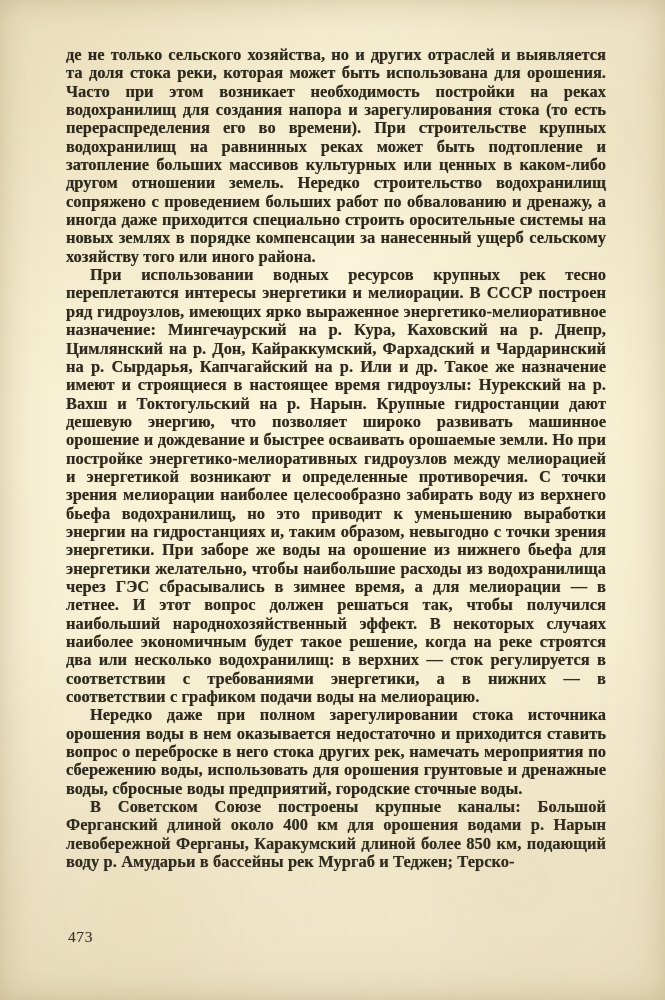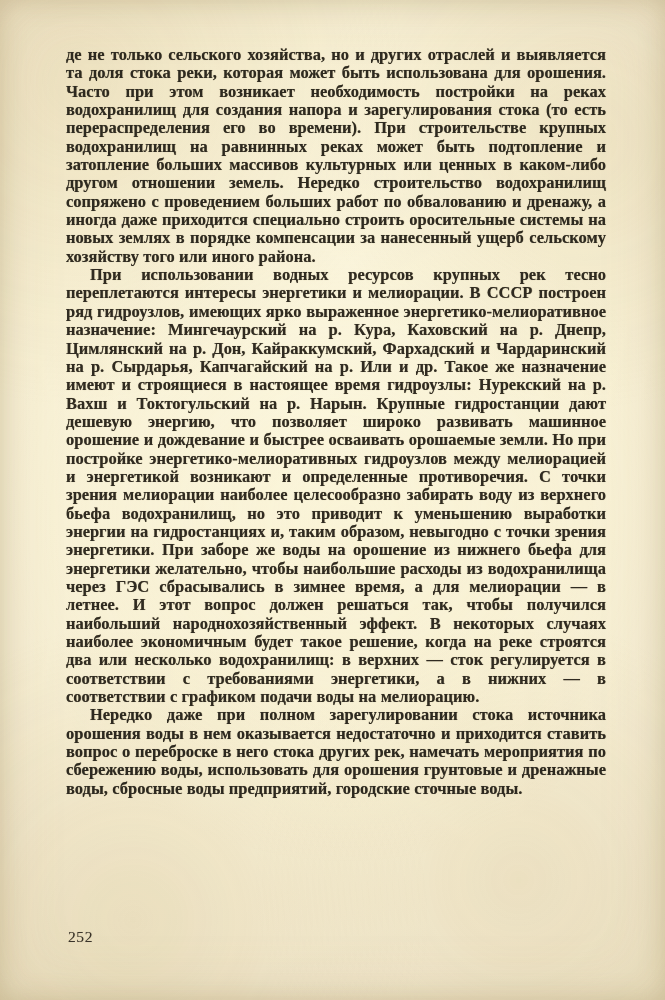--- a/index.html
+++ b/index.html
@@ -101,17 +101,18 @@
 </style>
 </head>
 <body>
 
 <div class="page">
 
   <div class="text-block">
     <p class="para first">де не только сельского хозяйства, но и других отраслей и выявляется та доля стока реки, которая может быть использована для орошения. Часто при этом возникает необходимость постройки на реках водохранилищ для создания напора и зарегулирования стока (то есть перераспределения его во времени). При строительстве крупных водохранилищ на равнинных реках может быть подтопление и затопление больших массивов культурных или ценных в каком-либо другом отношении земель. Нередко строительство водохранилищ сопряжено с проведением больших работ по обвалованию и дренажу, а иногда даже приходится специально строить оросительные системы на новых землях в порядке компенсации за нанесенный ущерб сельскому хозяйству того или иного района.</p>
     <p class="para">При использовании водных ресурсов крупных рек тесно переплетаются интересы энергетики и мелиорации. В СССР построен ряд гидроузлов, имеющих ярко выраженное энергетико-мелиоративное назначение: Мингечаурский на р. Кура, Каховский на р. Днепр, Цимлянский на р. Дон, Кайраккумский, Фархадский и Чардаринский на р. Сырдарья, Капчагайский на р. Или и др. Такое же назначение имеют и строящиеся в настоящее время гидроузлы: Нурекский на р. Вахш и Токтогульский на р. Нарын. Крупные гидростанции дают дешевую энергию, что позволяет широко развивать машинное орошение и дождевание и быстрее осваивать орошаемые земли. Но при постройке энергетико-мелиоративных гидроузлов между мелиорацией и энергетикой возникают и определенные противоречия. С точки зрения мелиорации наиболее целесообразно забирать воду из верхнего бьефа водохранилищ, но это приводит к уменьшению выработки энергии на гидростанциях и, таким образом, невыгодно с точки зрения энергетики. При заборе же воды на орошение из нижнего бьефа для энергетики желательно, чтобы наибольшие расходы из водохранилища через ГЭС сбрасывались в зимнее время, а для мелиорации — в летнее. И этот вопрос должен решаться так, чтобы получился наибольший народнохозяйственный эффект. В некоторых случаях наиболее экономичным будет такое решение, когда на реке строятся два или несколько водохранилищ: в верхних — сток регулируется в соответствии с требованиями энергетики, а в нижних — в соответствии с графиком подачи воды на мелиорацию.</p>
     <p class="para">Нередко даже при полном зарегулировании стока источника орошения воды в нем оказывается недостаточно и приходится ставить вопрос о переброске в него стока других рек, намечать мероприятия по сбережению воды, использовать для орошения грунтовые и дренажные воды, сбросные воды предприятий, городские сточные воды.</p>
+    <p class="para">В Советском Союзе построены крупные каналы: Большой Ферганский длиной около 400 км для орошения водами р. Нарын левобережной Ферганы, Каракумский длиной более 850 км, подающий воду р. Амударьи в бассейны рек Мургаб и Теджен; Терско-</p>
   </div>
 
-  <div class="folio">252</div>
+  <div class="folio">473</div>
 
 </div>
 
 </body></html>

